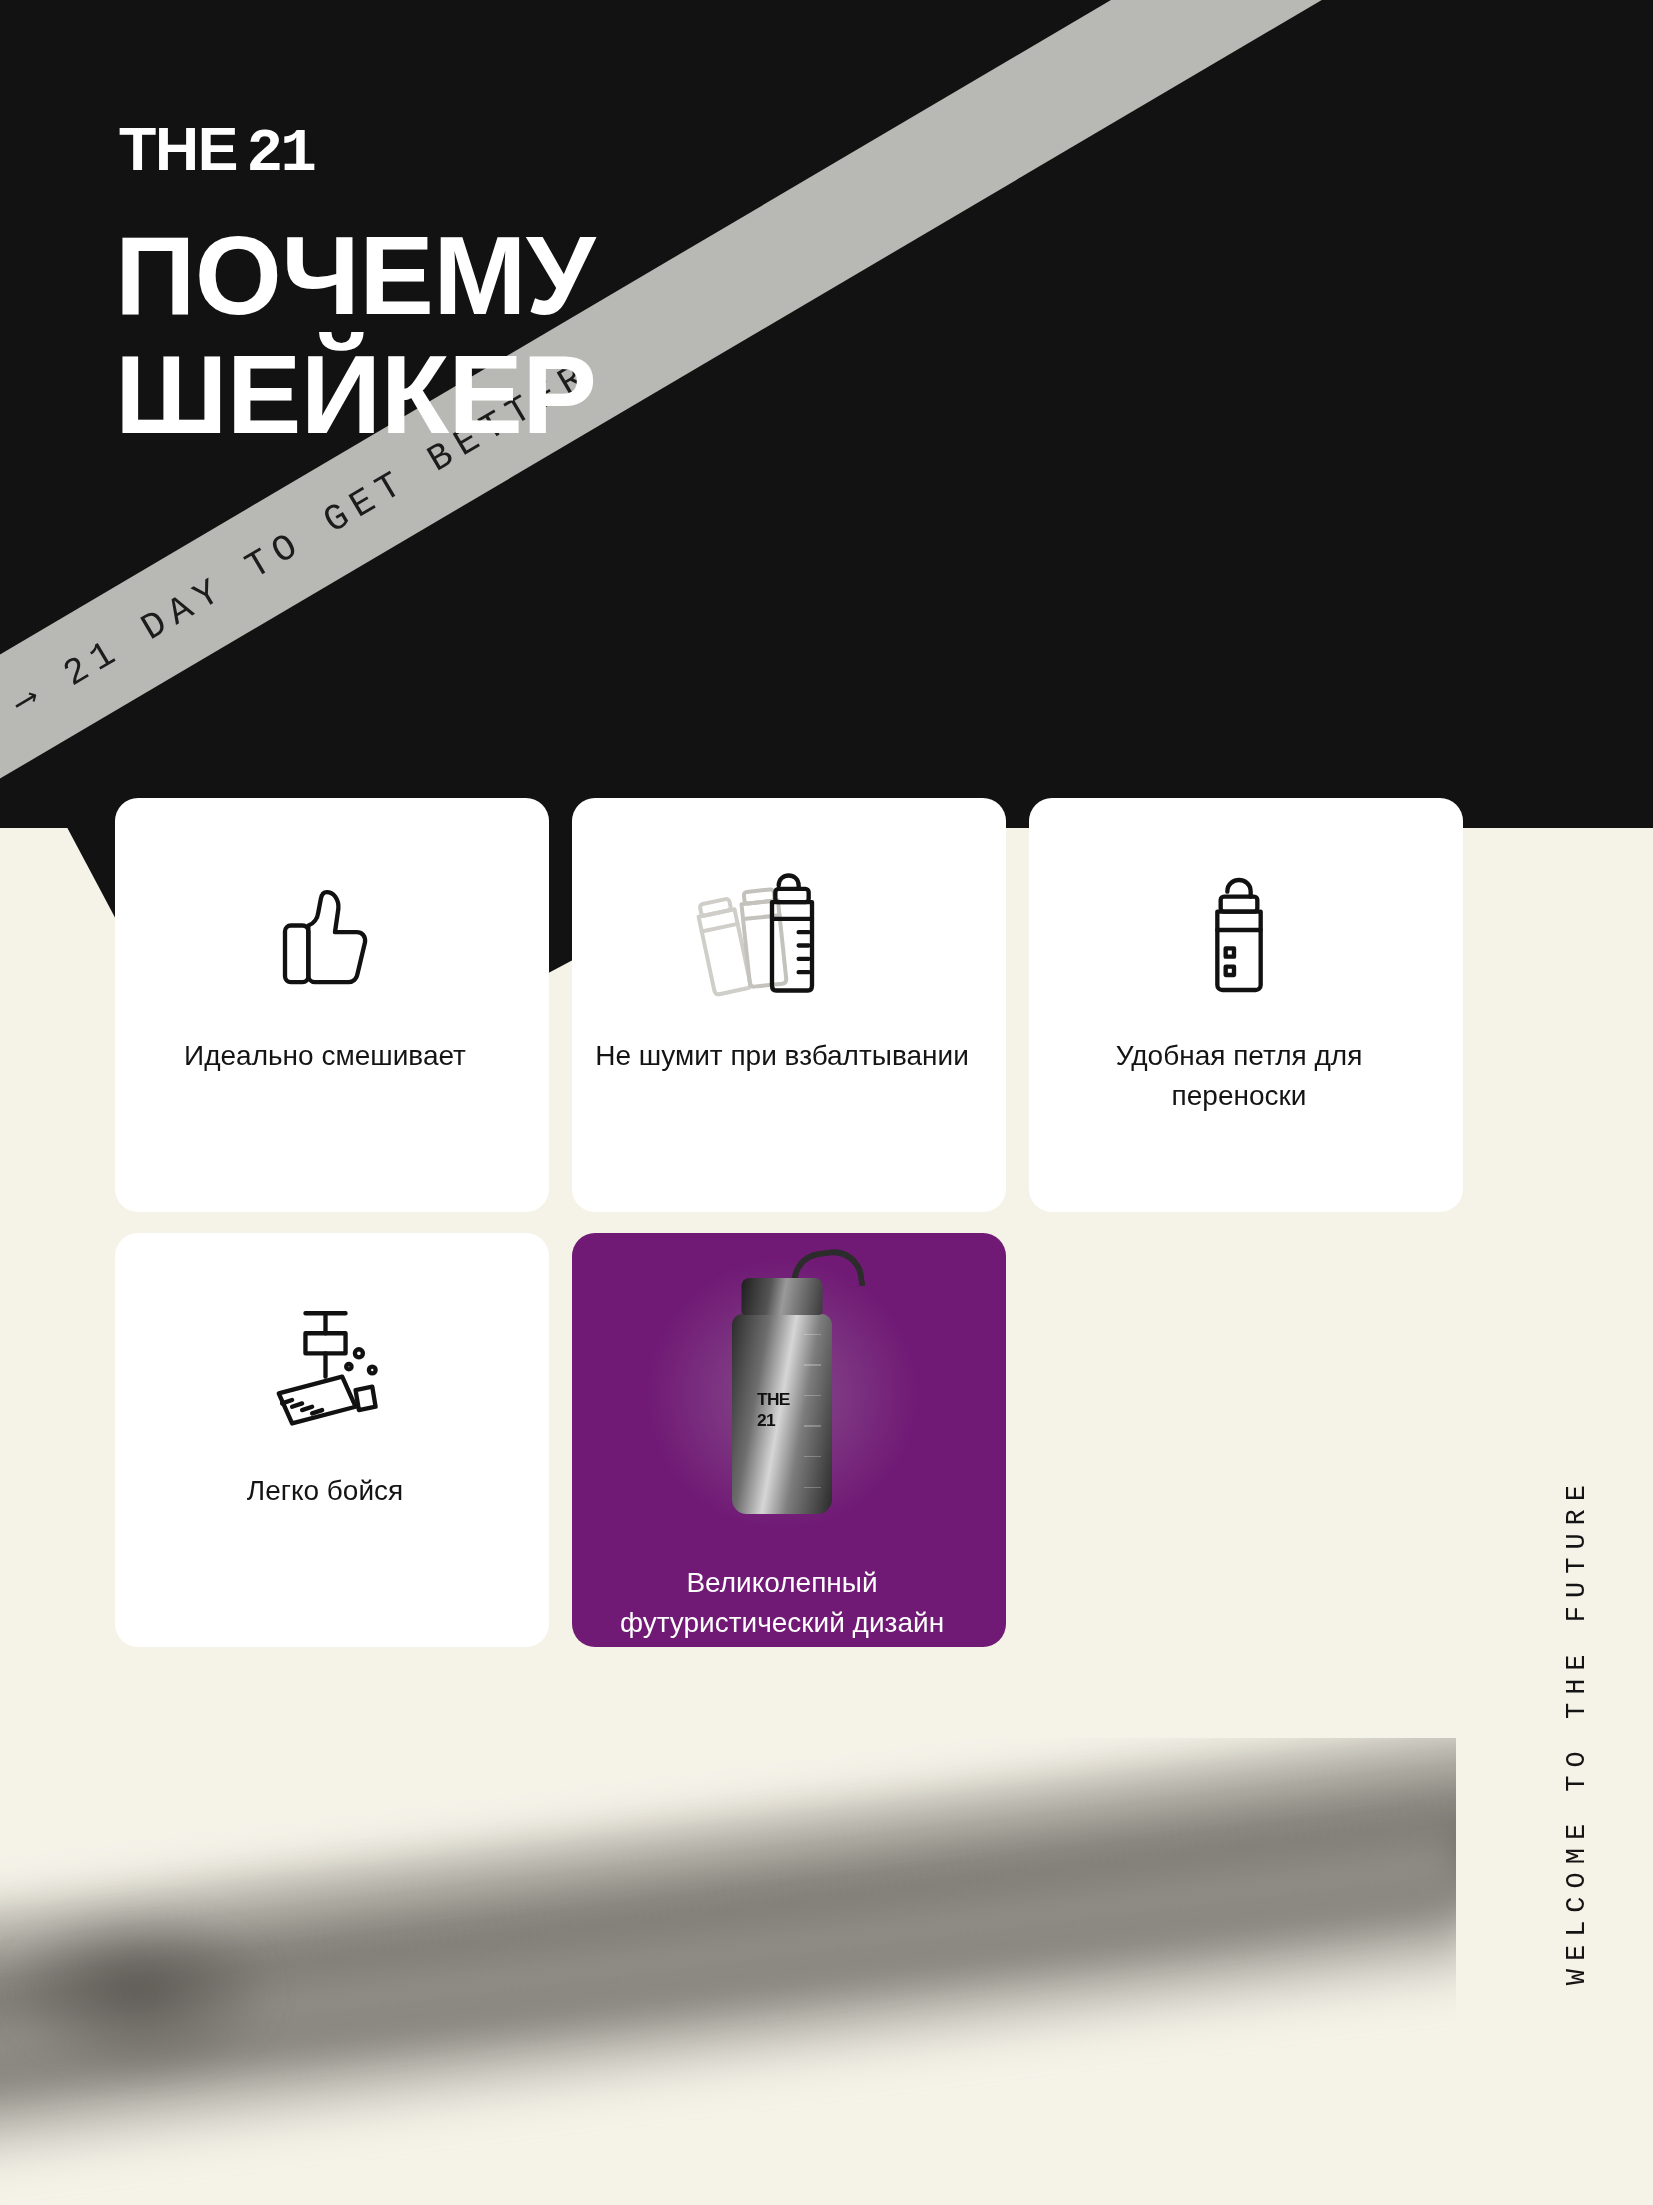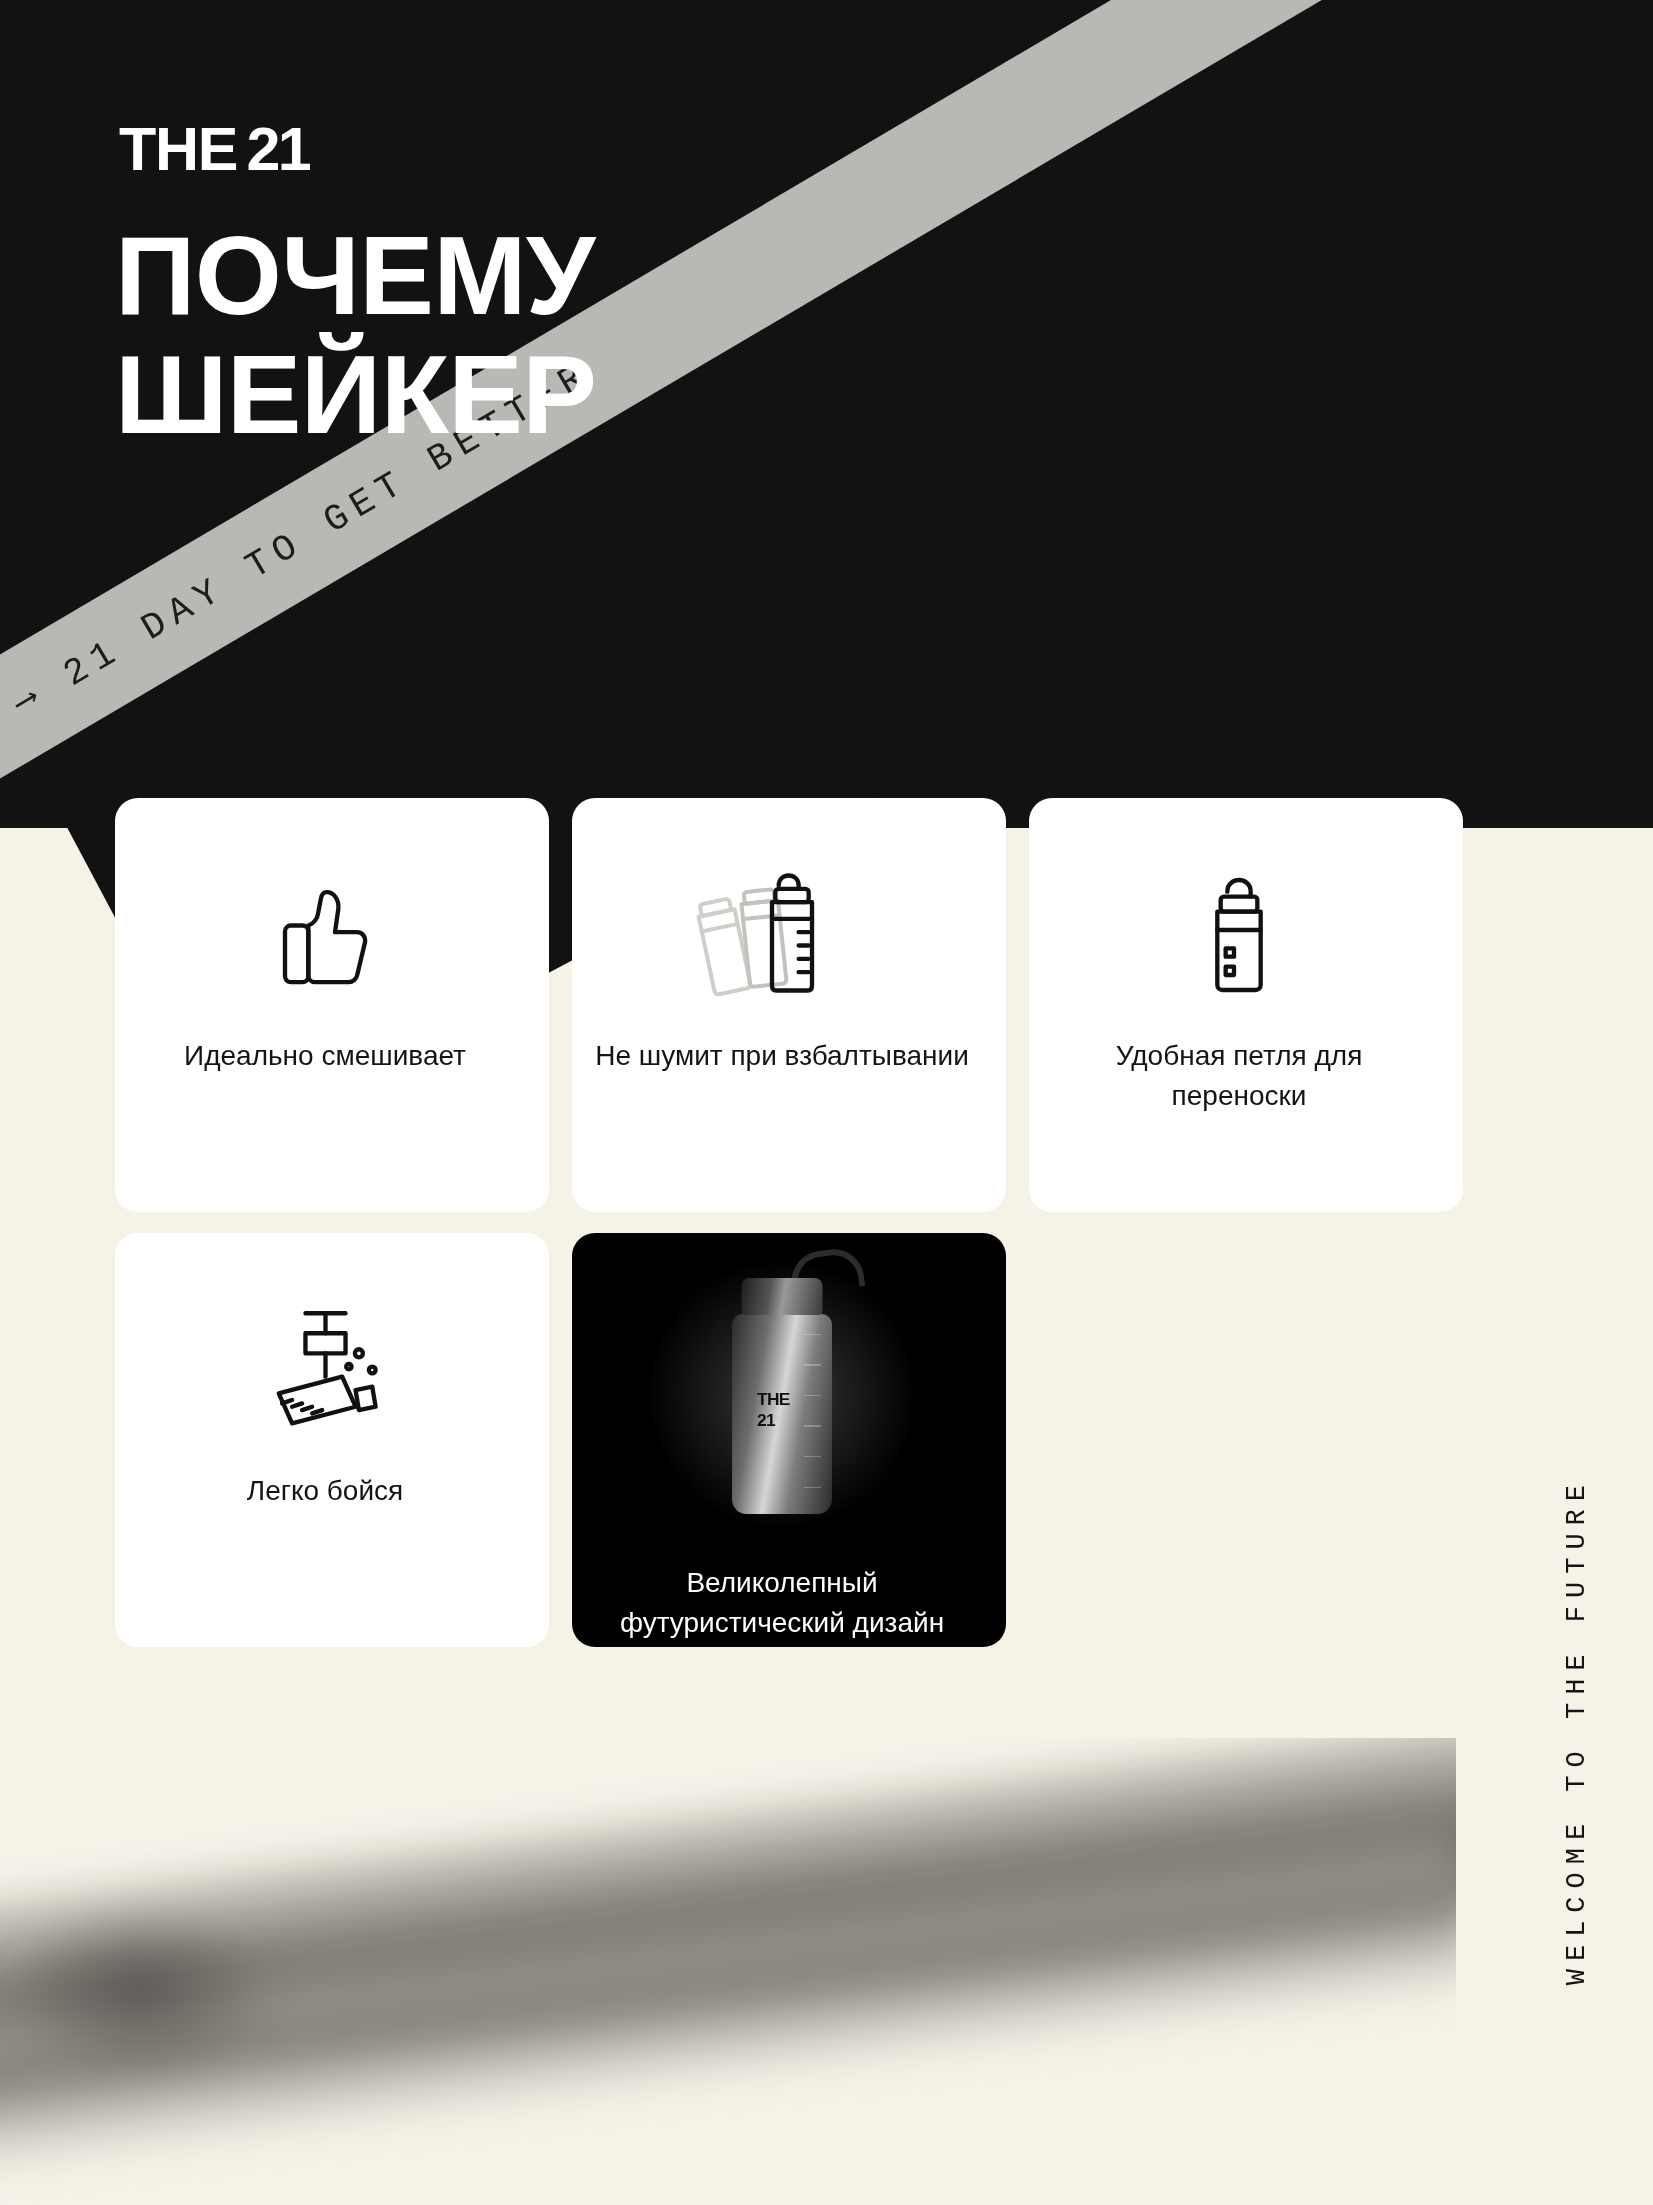--- a/index.html
+++ b/index.html
@@ -97,21 +97,21 @@
     z-index: 5;
     color: #ffffff;
     font-size: 61px;
     font-weight: bold;
     letter-spacing: -1.3px;
     display: flex;
     align-items: baseline;
     gap: 9.3px;
   }
   .logo .logo-21 {
-    font-family: Liberation Sans, sans-serif;
+    font-family: Liberation Mono, monospace;
     letter-spacing: -2.7px;
   }
 
   .headline {
     position: absolute;
     left: 115px;
     top: 220px;
     z-index: 5;
     color: #ffffff;
     font-size: 112px;
@@ -138,21 +138,21 @@
     background: #ffffff;
     border-radius: 23px;
     display: flex;
     flex-direction: column;
     align-items: center;
     justify-content: flex-start;
     padding: 60px 35px 27px 21px;
     box-sizing: border-box;
   }
   .card.dark {
-    background: #000000;
+    background: #701a75;
     color: #ffffff;
     padding-top: 27px;
   }
   .card-icon {
     height: 154px;
     display: flex;
     align-items: center;
     justify-content: center;
   }
   .card.dark .card-icon { height: 267px; }

